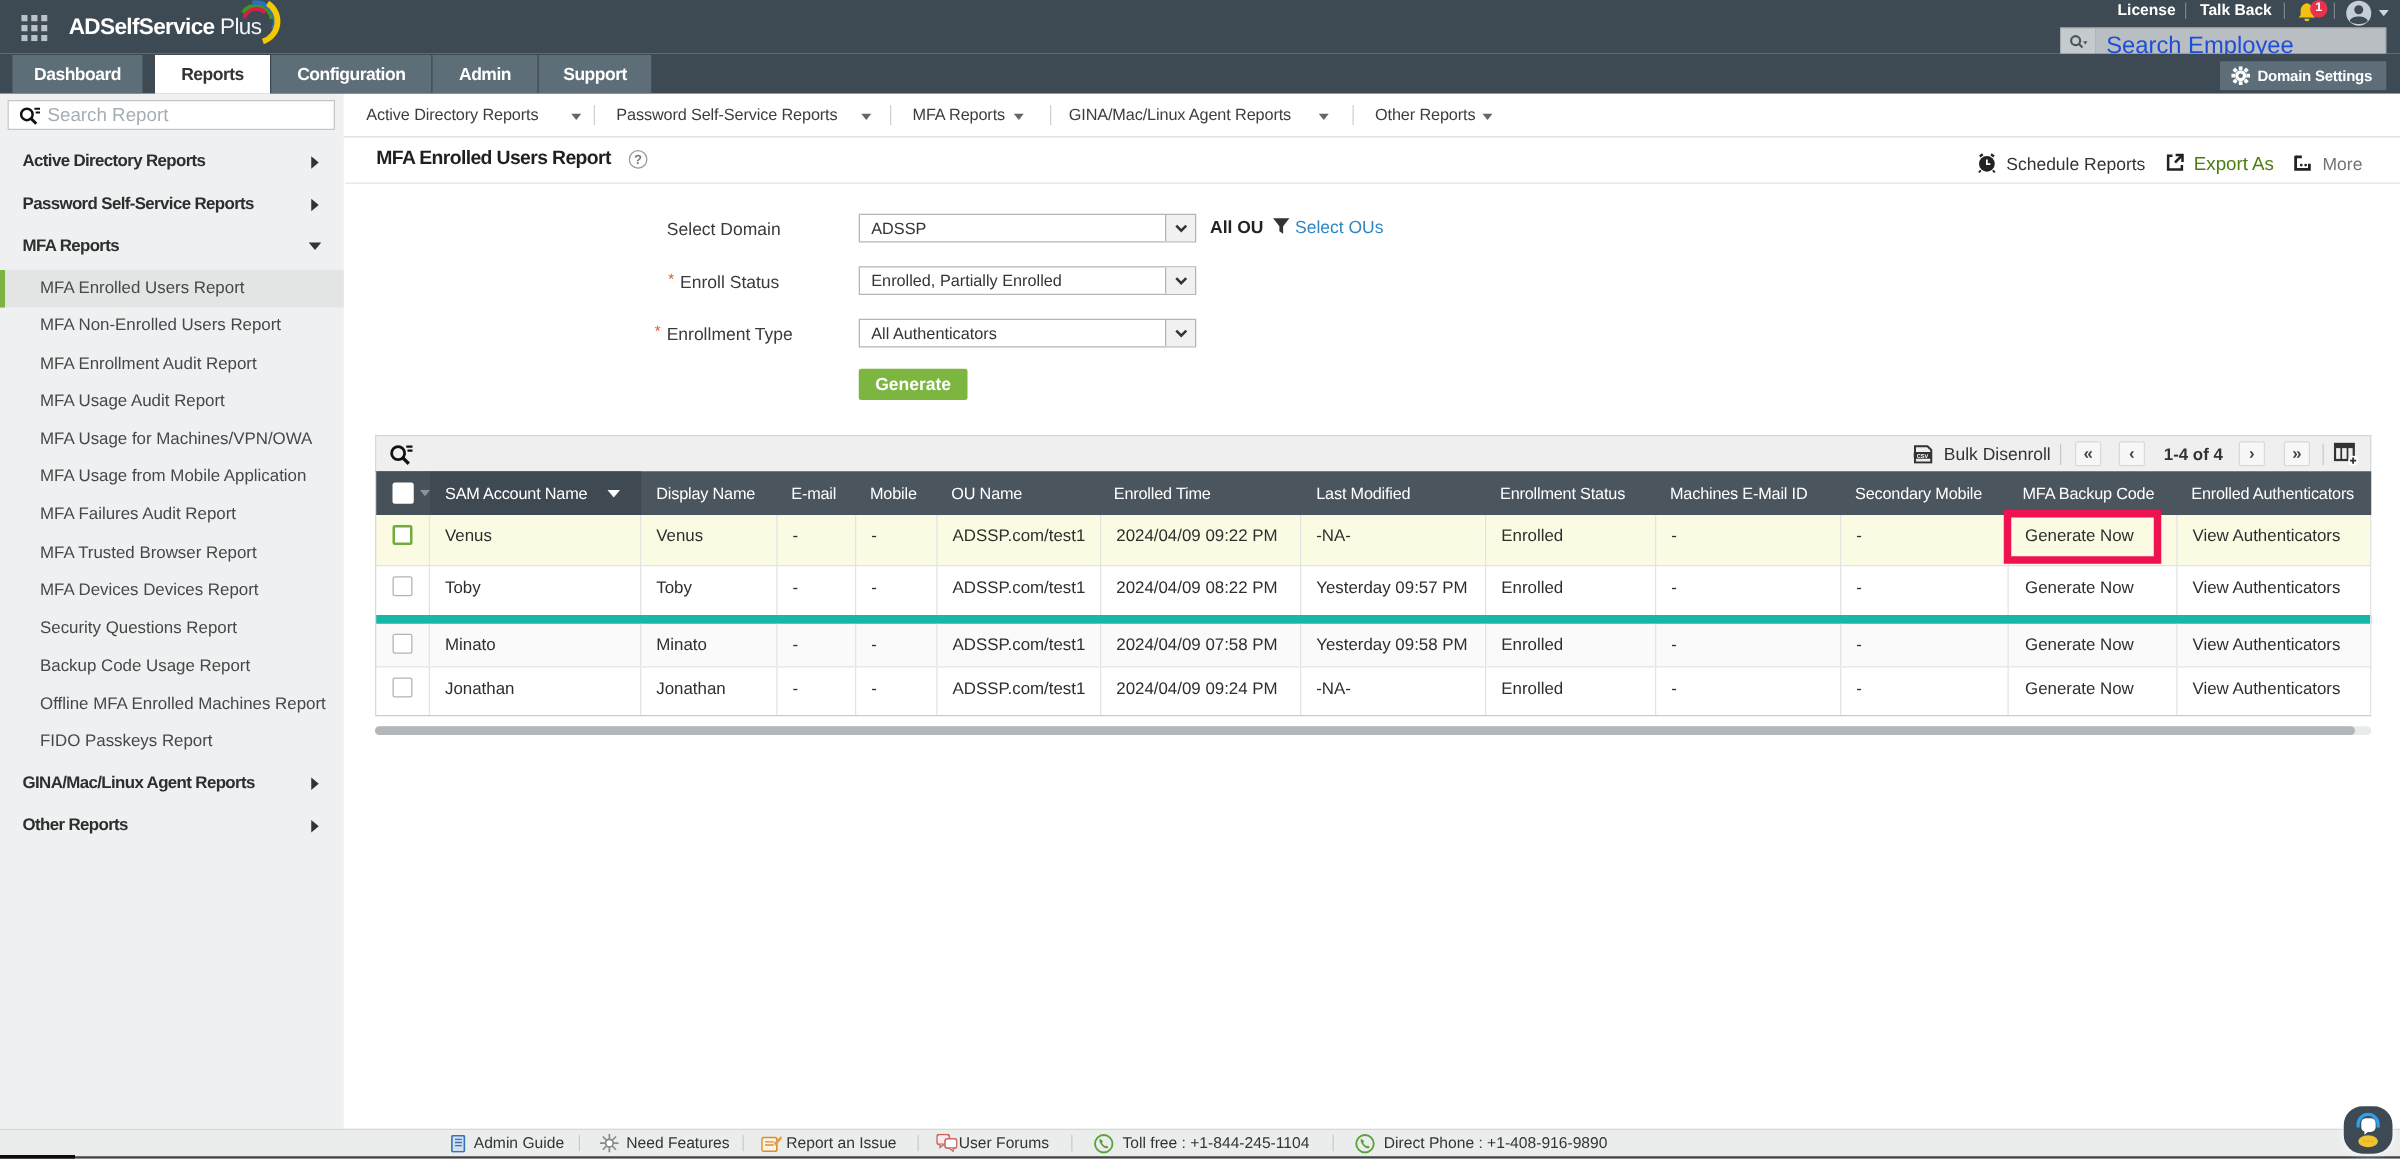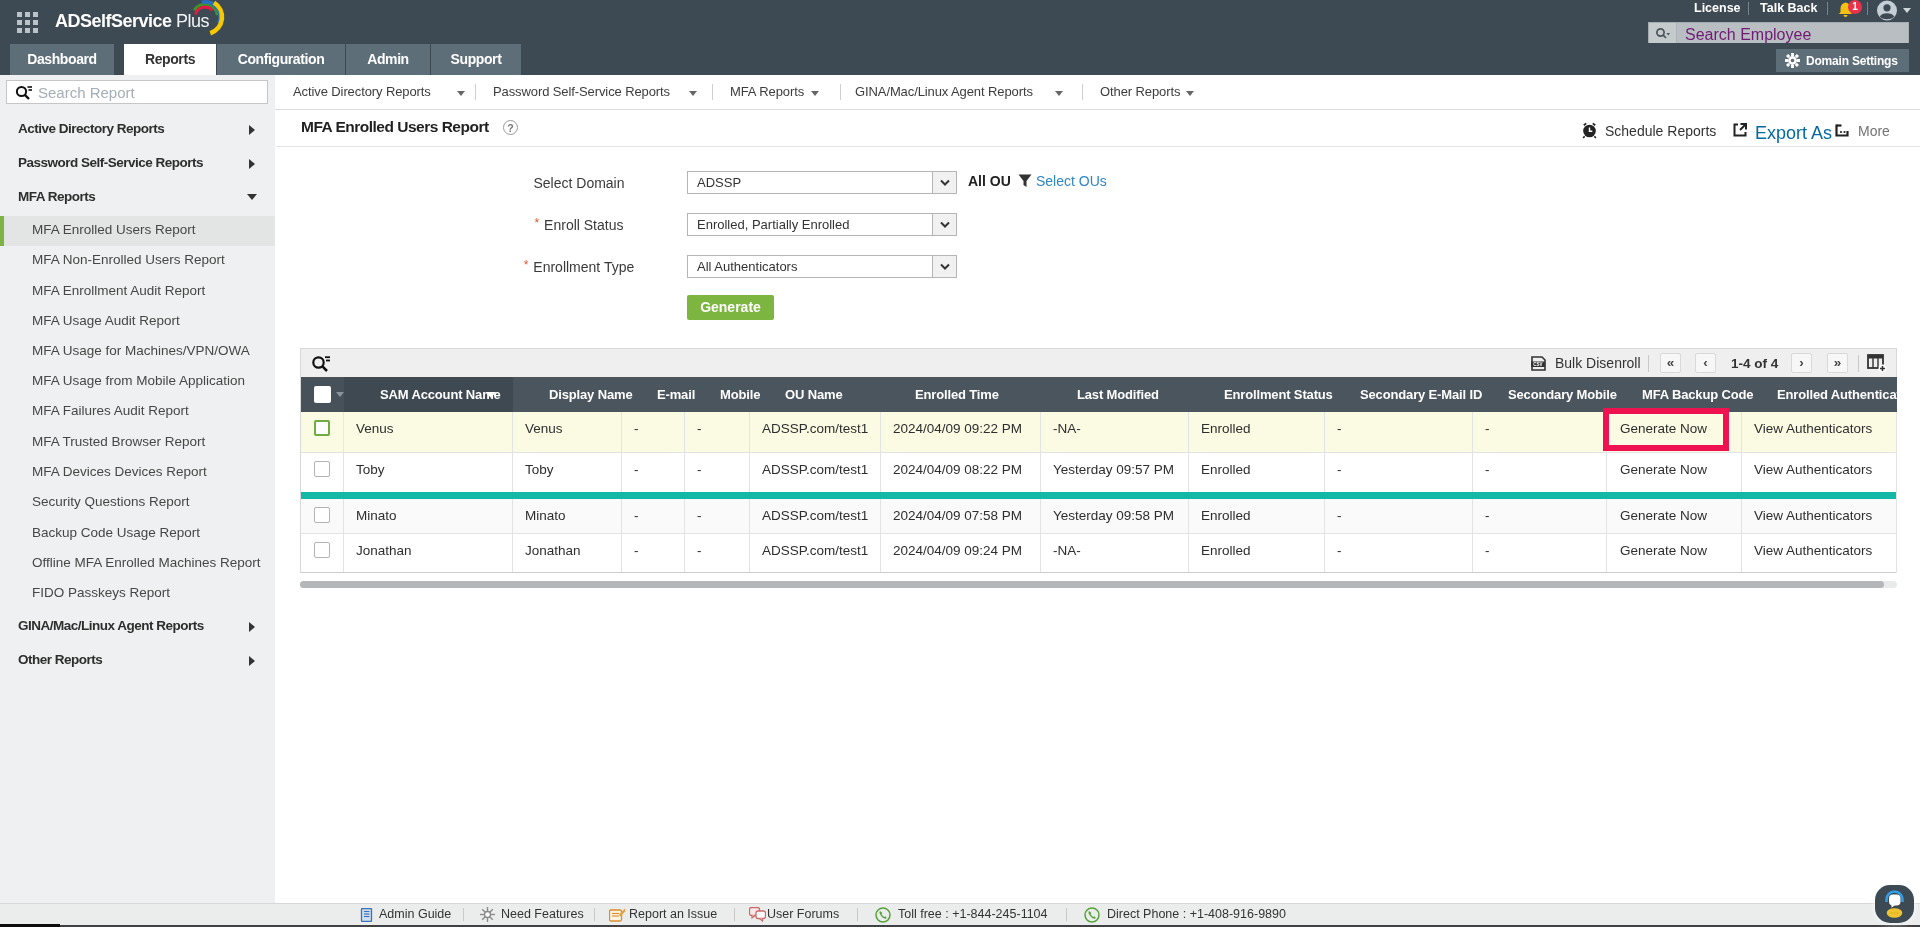--- a/index.html
+++ b/index.html
@@ -31,21 +31,21 @@
 
 .link { color:#2e86c5; }
 .selbox { position:absolute; width:270px; height:23px; background:#fff; border:1px solid #b5b5b5; font-size:13px; color:#333; line-height:21px; padding-left:9px; white-space:nowrap; }
 .selbox .dd { position:absolute; right:0; top:0; width:24px; height:21px; background:#f1f1f1; border-left:1px solid #b5b5b5; }
 .formlabel { position:absolute; width:180px; text-align:center; font-size:14px; color:#3a3a3a; white-space:nowrap; }
 .star { color:#e0562e; font-size:12px; position:relative; top:-3px; margin-right:1px; }
 
 
 #tbl-toolbar { left:300px; top:348px; width:1597px; height:29px; background:#efefef; border:1px solid #d8d8d8; border-bottom:none; }
 #tbl-header { left:300px; top:377px; width:1597px; height:35px; background:#4b555d; overflow:hidden; }
-.hcell { position:absolute; top:0; height:52px; color:#fff; font-size:13px; font-weight:bold; letter-spacing:-0.15px; line-height:35px; white-space:nowrap;margin-left:24px; }
+.hcell { position:absolute; top:0; height:52px; color:#fff; font-size:13px; font-weight:normal; letter-spacing:-0.15px; line-height:35px; white-space:nowrap; }
 .trow { position:absolute; left:300px; width:1597px; }
 .tcell { position:absolute; top:0; height:100%; border-right:1px solid #e3e3e3; font-size:13.5px; color:#2e2e2e; padding:9px 0 0 12px; white-space:nowrap; overflow:hidden; }
 .cbx { position:absolute; width:16px; height:16px; background:#fff; border:1px solid #b3b3b3; border-radius:2px; }
 .pagebtn { position:absolute; top:4px; width:21px; height:20px; background:#f7f7f7; border:1px solid #d9d9d9; border-radius:2px; color:#444; text-align:center; line-height:18px; font-size:13.5px; font-weight:bold; }
 
 
 #footer { left:0; top:903px; width:1920px; height:22px; background:#ebedec; border-top:1px solid #d6d8d7; }
 .fitem { position:absolute; top:0; height:19px; line-height:21px; font-size:12.5px; color:#333; white-space:nowrap; }
 .fsep { position:absolute; top:4px; width:1px; height:13px; background:#c9c9c9; }
 #bottomstrip { left:0; top:925px; width:1920px; height:2px; background:#3f4144; }
@@ -96,21 +96,21 @@
     </svg>
     <div class="abs" style="left:1903px;top:8px;width:0;height:0;border-left:4.5px solid transparent;border-right:4.5px solid transparent;border-top:5px solid #cfd6da"></div>
 
     <div class="abs" style="left:1648px;top:22px;width:261px;height:22px;background:#b8bec1;border:1px solid #a6adb1">
       <div class="abs" style="left:0;top:0;width:28px;height:20px;background:#c5cacd;border-right:1px solid #aeb4b8"></div>
       <svg class="abs" style="left:6px;top:4px" width="16" height="13" viewBox="0 0 16 13">
         <circle cx="5.5" cy="5.5" r="3.6" fill="none" stroke="#4a545b" stroke-width="1.7"></circle>
         <line x1="8.2" y1="8.2" x2="11" y2="11" stroke="#4a545b" stroke-width="1.7"></line>
         <path d="M 11.5 6 L 15 6 L 13.25 8.5 Z" fill="#4a545b"></path>
       </svg>
-      <div class="abs" style="left:36px;top:3px;font-size:16px;color:#701a75">Search Employee</div>
+      <div class="abs" style="left:36px;top:3px;font-size:19px;color:#1d4ed8">Search Employee</div>
     </div>
   </div>
   <div class="abs" id="tabrow">
     <div class="tab" style="left:10px;width:104px">Dashboard</div>
     <div class="tab active" style="left:124px;width:92px">Reports</div>
     <div class="tab" style="left:217px;width:128px">Configuration</div>
     <div class="tab" style="left:346px;width:84px">Admin</div>
     <div class="tab" style="left:431px;width:90px">Support</div>
 
     <div class="abs" style="left:1776px;top:6px;width:133px;height:23px;background:#5d6e79;color:#fff;font-size:13px;font-weight:bold;line-height:23px">
@@ -197,21 +197,21 @@
     <line x1="3.6" y1="14.2" x2="2.2" y2="16" stroke="#222" stroke-width="1.6"></line>
     <line x1="13.4" y1="14.2" x2="14.8" y2="16" stroke="#222" stroke-width="1.6"></line>
   </svg>
   <div class="abs" style="left:1605px;top:123px;font-size:14px;color:#333">Schedule Reports</div>
 
   <svg class="abs" style="left:1732px;top:122px" width="16" height="16" viewBox="0 0 16 16">
     <path d="M 6 2.5 L 2.5 2.5 L 2.5 13.5 L 13.5 13.5 L 13.5 10" fill="none" stroke="#222" stroke-width="2"></path>
     <path d="M 8.5 2 L 14 2 L 14 7.5" fill="none" stroke="#222" stroke-width="2"></path>
     <line x1="13.5" y1="2.5" x2="8" y2="8" stroke="#222" stroke-width="2"></line>
   </svg>
-  <div class="abs" style="left:1755px;top:123px;font-size:18px;color:#0369a1">Export As</div>
+  <div class="abs" style="left:1755px;top:123px;font-size:15px;color:#4d7c0f">Export As</div>
 
   <svg class="abs" style="left:1834px;top:122px" width="16" height="16" viewBox="0 0 16 16">
     <path d="M 2.5 2.5 L 2.5 13.5 L 13.5 13.5 L 13.5 9" fill="none" stroke="#222" stroke-width="2.2"></path>
     <circle cx="7" cy="10" r="1.1" fill="#222"></circle>
       <circle cx="10.5" cy="10" r="1.1" fill="#222"></circle>
     <line x1="2.5" y1="3.5" x2="7.5" y2="3.5" stroke="#222" stroke-width="2.2"></line>
   </svg>
   <div class="abs" style="left:1858px;top:123px;font-size:14px;color:#737373">More</div>
   <div class="abs" style="left:276px;top:146px;width:1644px;height:1px;background:#e4e4e4"></div>
 
@@ -275,21 +275,21 @@
     <div class="abs" style="left:36px;top:15px;width:0;height:0;border-left:4px solid transparent;border-right:4px solid transparent;border-top:5px solid #8a949c"></div>
     <div class="hcell" style="left:56px">SAM Account Name</div>
     <div class="abs" style="left:186px;top:15px;width:0;height:0;border-left:5px solid transparent;border-right:5px solid transparent;border-top:6px solid #fff"></div>
     <div class="hcell" style="left:225px">Display Name</div>
     <div class="hcell" style="left:333px">E-mail</div>
     <div class="hcell" style="left:396px">Mobile</div>
     <div class="hcell" style="left:461px">OU Name</div>
     <div class="hcell" style="left:591px">Enrolled Time</div>
     <div class="hcell" style="left:753px">Last Modified</div>
     <div class="hcell" style="left:900px">Enrollment Status</div>
-    <div class="hcell" style="left:1036px">Secondary E-Mail ID</div>
+    <div class="hcell" style="left:1036px">Machines E-Mail ID</div>
     <div class="hcell" style="left:1184px">Secondary Mobile</div>
     <div class="hcell" style="left:1318px">MFA Backup Code</div>
     <div class="hcell" style="left:1453px">Enrolled Authenticators</div>
   </div>
 
   <div class="trow" style="top:412px;height:40px;background:#fbfbe3">
     <div class="tcell" style="left:0;width:44px;border-right-color:#e9e9cf"></div>
     <div class="abs cbx" style="left:14px;top:8px;border:2px solid #70ad3c"></div>
     <div class="tcell" style="left:44px;width:169px">Venus</div>
     <div class="tcell" style="left:213px;width:109px">Venus</div>

